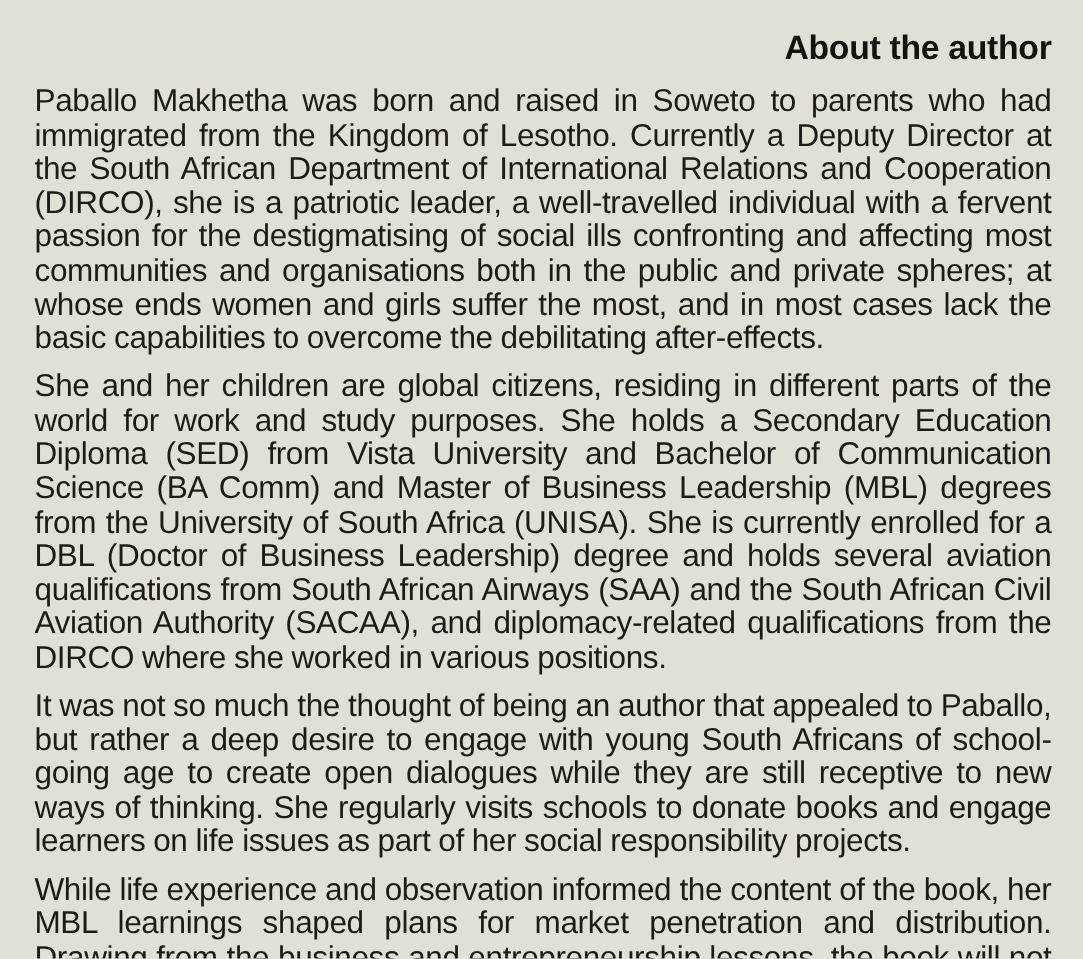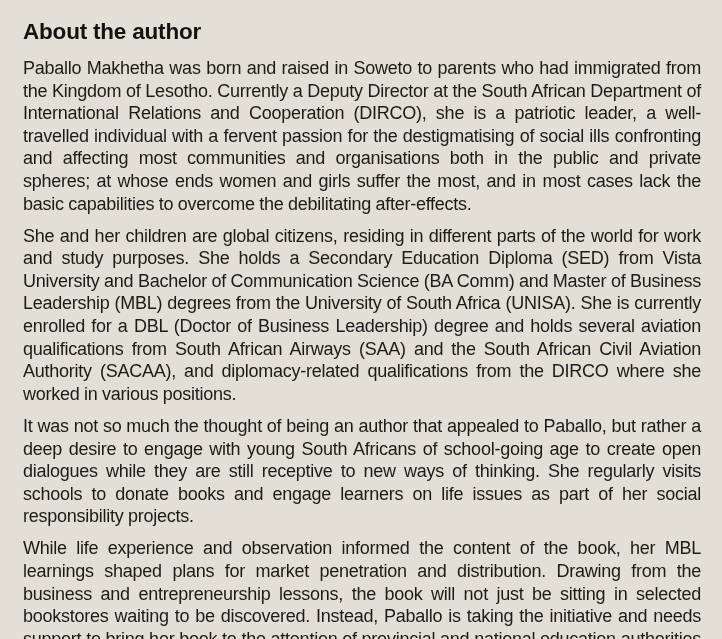--- a/index.html
+++ b/index.html
@@ -14,24 +14,25 @@
     padding: 16px 0 0 23px;
     width: 678px;
   }
   h1 {
     margin: 0 0 9px 0;
     font-size: 22.5px;
     font-weight: bold;
     letter-spacing: -0.2px;
     line-height: 32px;
     color: #141312;
+    text-align: right;
   }
   p {
     margin: 0 0 9.5px 0;
-    font-size: 18px;
+    font-size: 21px;
     line-height: 22.6px;
     letter-spacing: -0.25px;
     text-align: justify;
     text-align-last: left;
     word-spacing: -0.3px;
   }
 </style>
 </head>
 <body>
 

